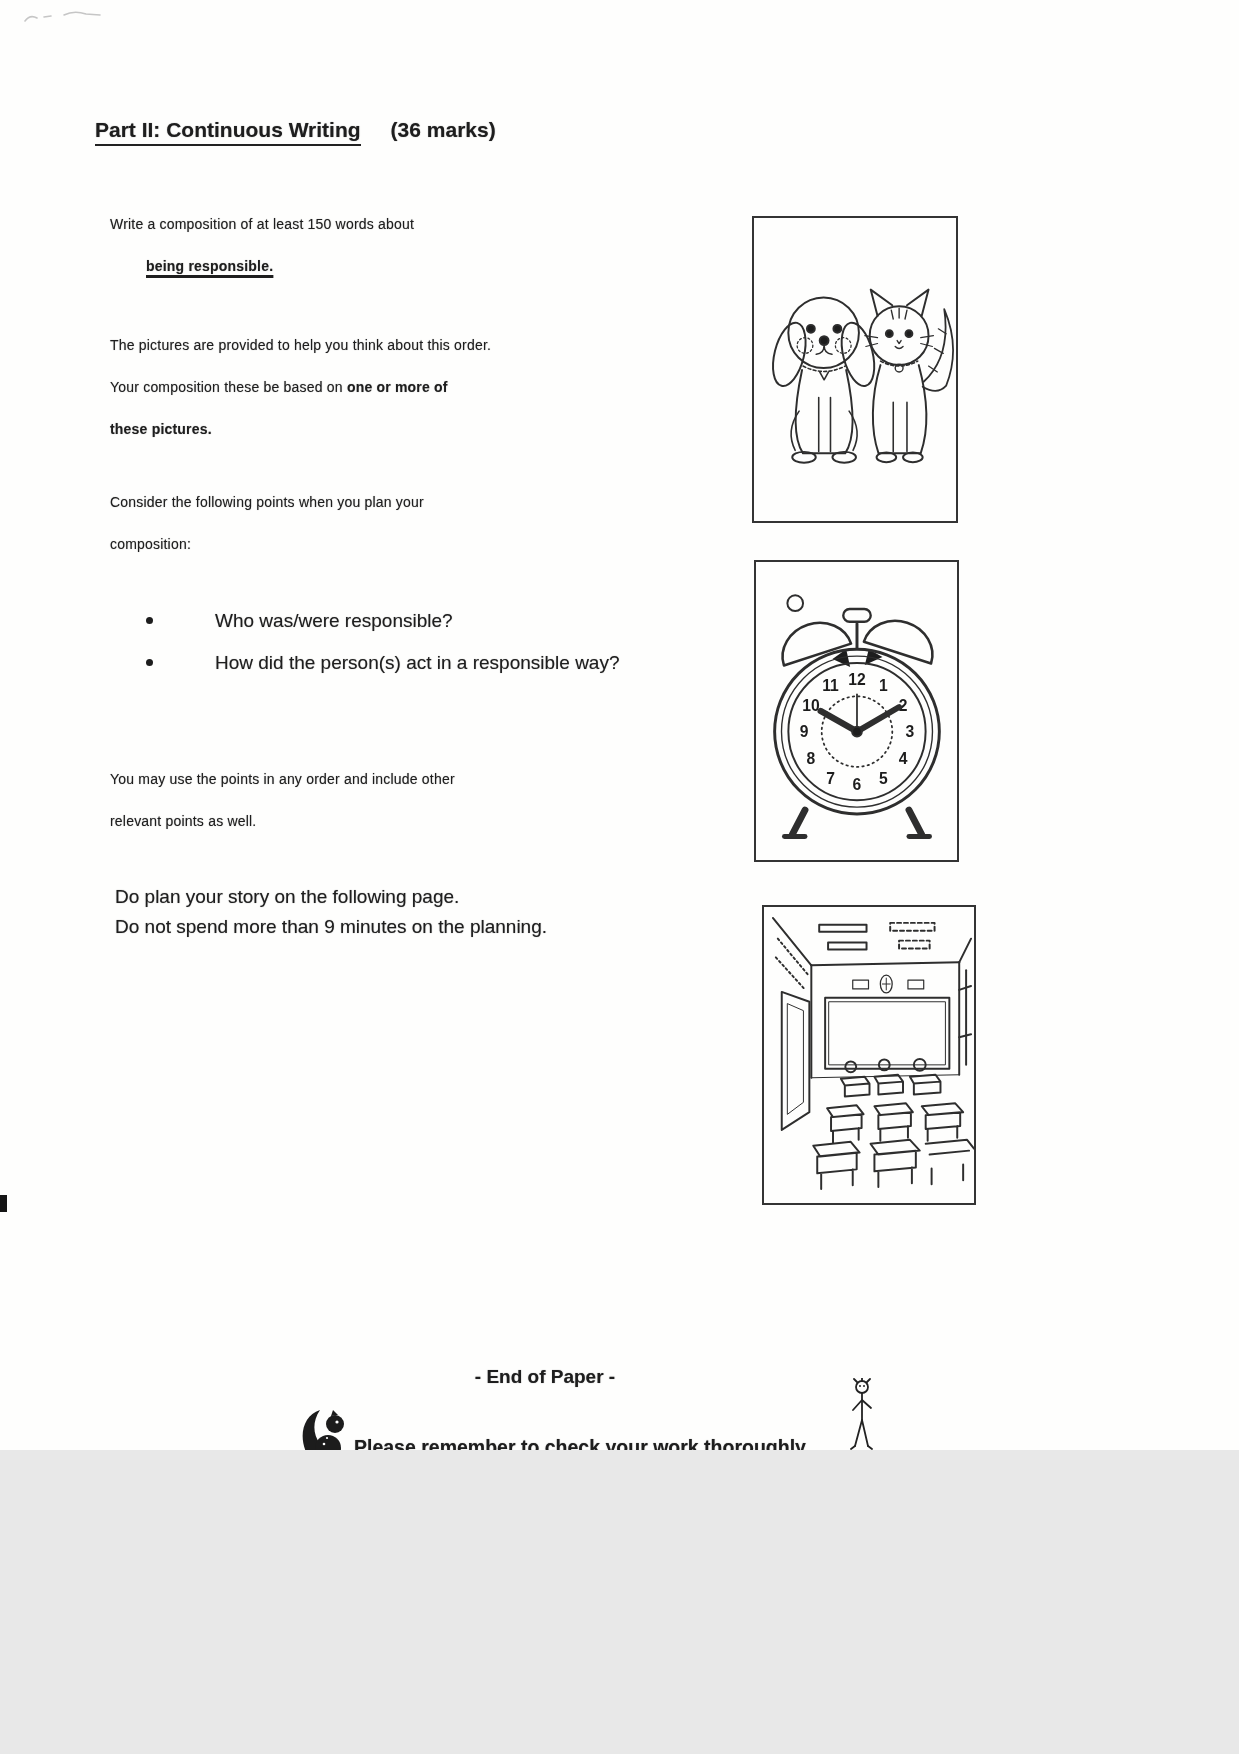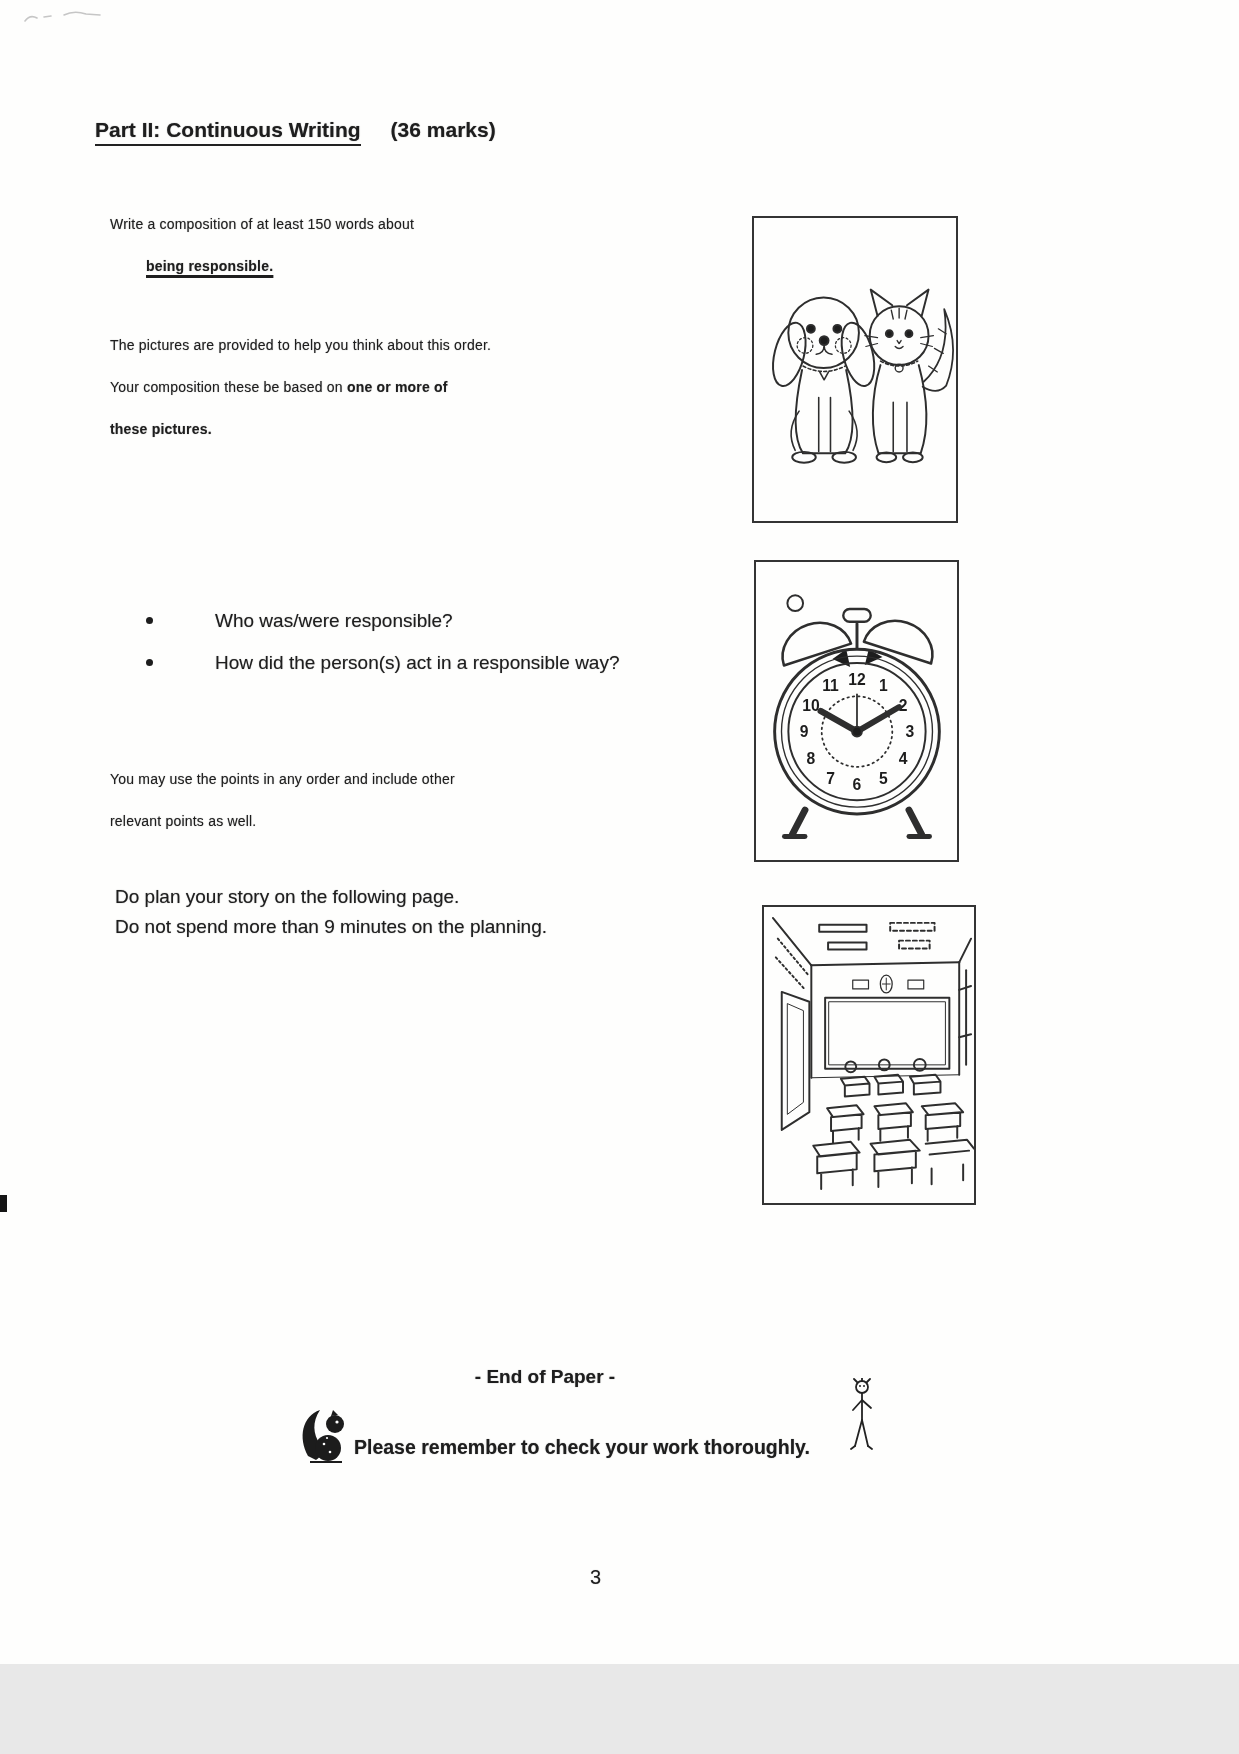--- a/index.html
+++ b/index.html
@@ -1,18 +1,18 @@
 <!DOCTYPE html>
 <html><head>
 <meta charset="utf-8">
 <style>
   * { margin:0; padding:0; box-sizing:border-box; }
   body { background:#e8e8e8; }
   .page {
-    position:relative; width:1239px; height:1664px; margin:0 auto;
+    position:relative; width:1239px; height:1450px; margin:0 auto;
     background:#fefefd; overflow:hidden;
     font-family:"Liberation Sans", sans-serif; color:#1e1e1e;
   }
   .txt {
     position:absolute; font-size:14px; line-height:42px; letter-spacing:.2px;
     text-shadow:0 0 1px rgba(30,30,30,.45); white-space:nowrap;
   }
   .bold { font-weight:bold; }
   .heading {
     position:absolute; left:95px; top:118px; display:flex; gap:30px;
@@ -70,20 +70,24 @@
     <span>Write a composition of at least 150 words about</span><br>
     <span class="bold topic-underline">being responsible.</span>
   </div>
 
   <div class="txt" style="left:110px; top:324px;">
     <span>The pictures are provided to help you think about this order.</span><br>
     <span>Your composition these be based on </span><span class="bold">one or more of</span><br>
     <span class="bold">these pictures.</span>
   </div>
 
+  <div class="txt" style="left:110px; top:481px;">
+    <span>Consider the following points when you plan your</span><br>
+    <span>composition:</span>
+  </div>
 
   <div class="points">
     <div class="point-row">
       <span class="point-marker"></span>
       <span class="point-text">Who was/were responsible?</span>
     </div>
     <div class="point-row">
       <span class="point-marker"></span>
       <span class="point-text">How did the person(s) act in a responsible way?</span>
     </div>

